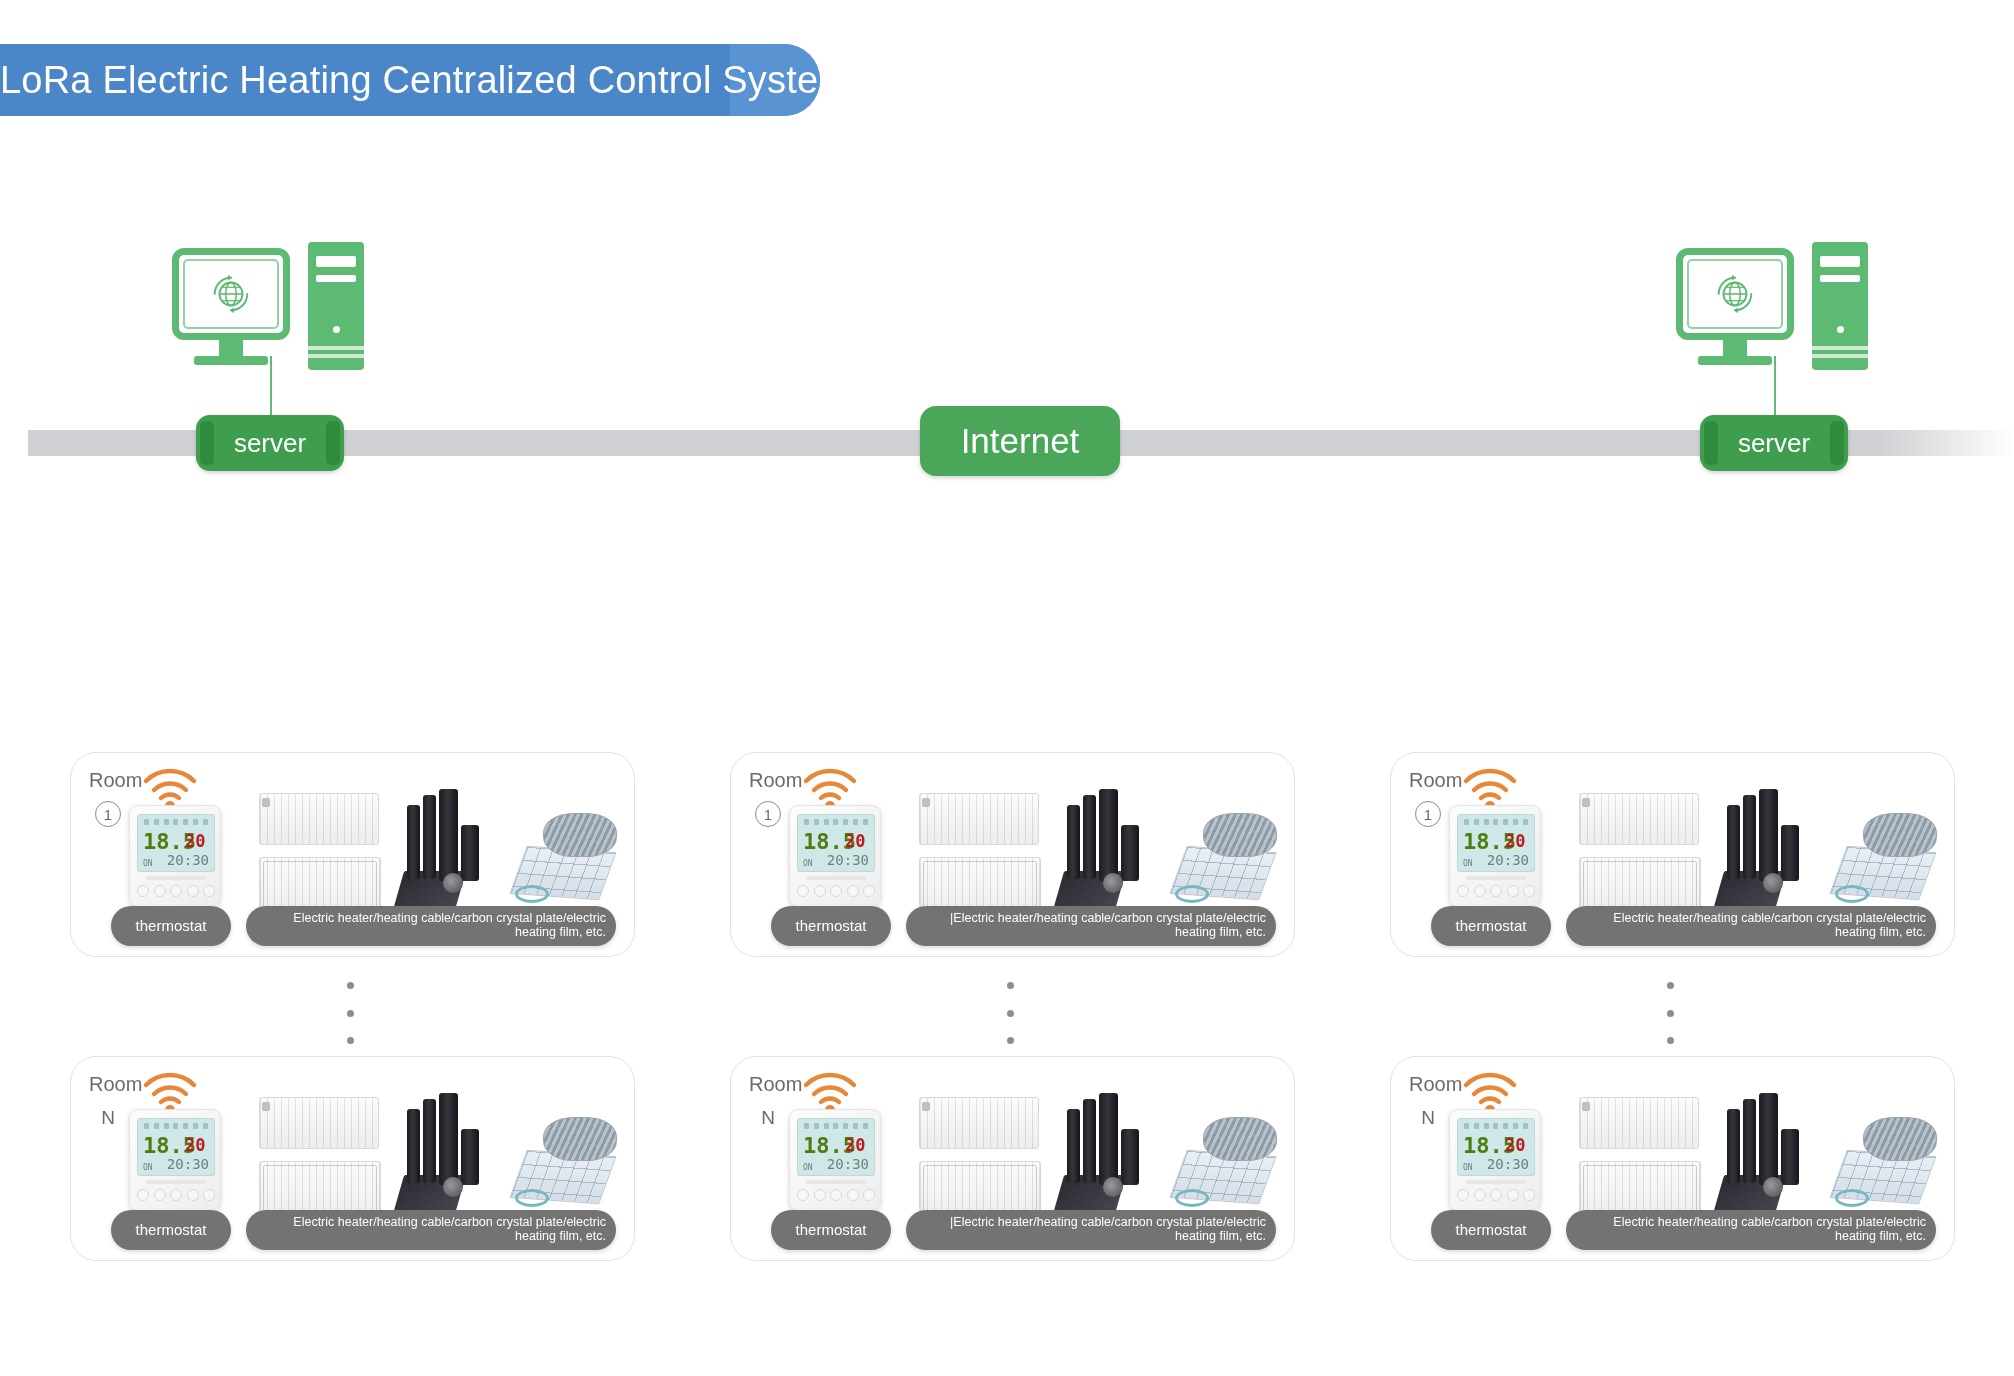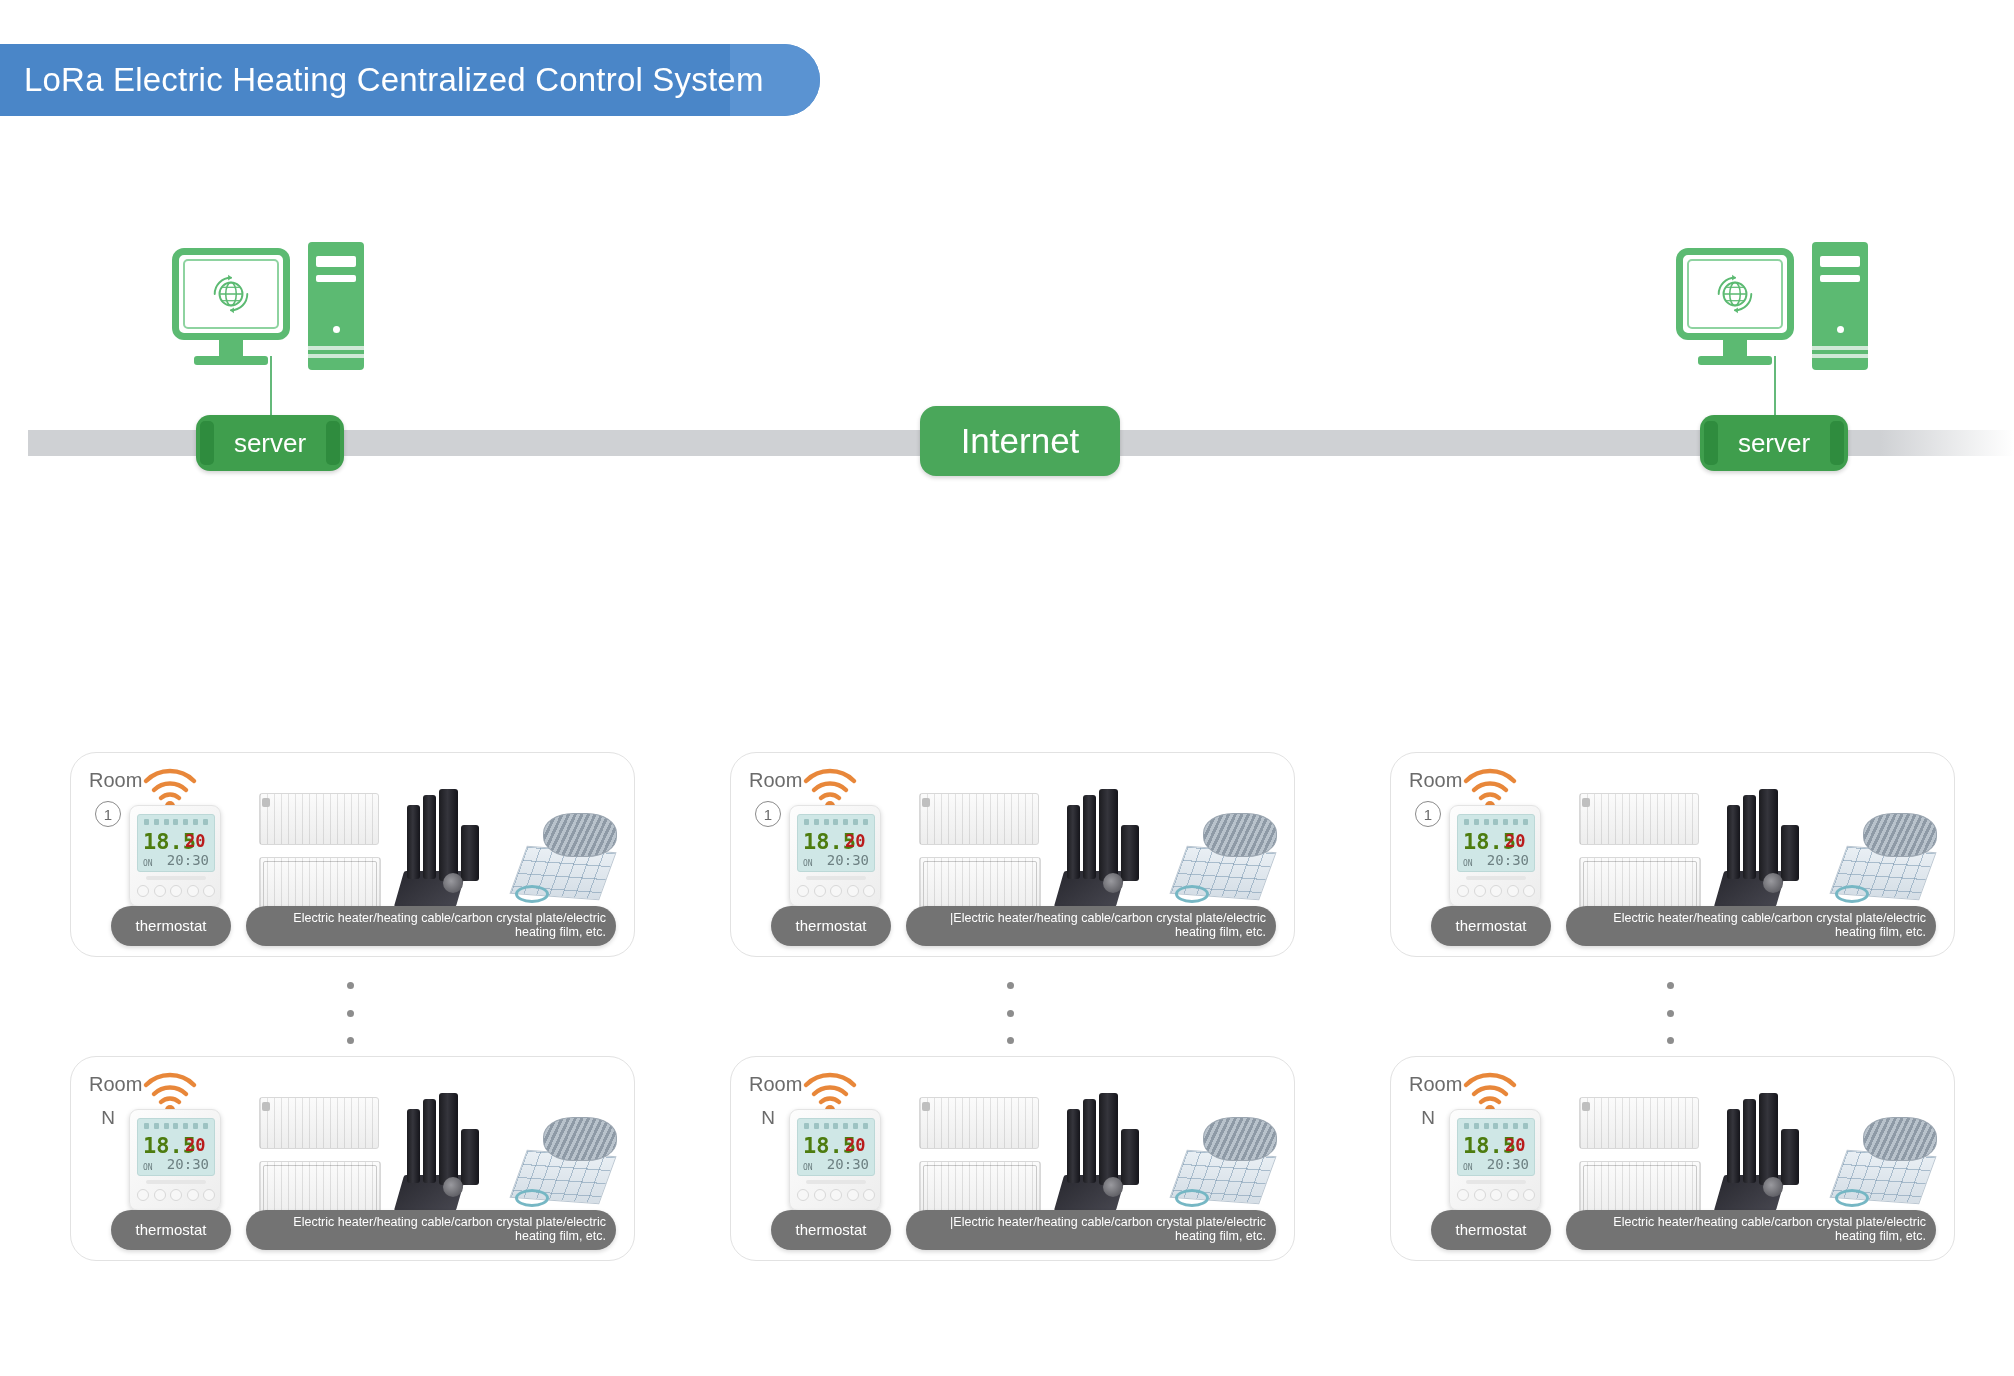--- a/index.html
+++ b/index.html
@@ -20,23 +20,22 @@
     display: flex; align-items: center;
   }
   .title-banner::after {
     content: ""; position: absolute; right: 0; top: 0;
     width: 90px; height: 100%;
     background: #5a93d2;
     border-radius: 0 38px 38px 0;
   }
   .title-text {
     position: relative; z-index: 2;
-    margin-left: 24px;
     color: #ffffff;
-    font-size: 33px;
+    font-size: 38px;
     letter-spacing: .2px;
     white-space: nowrap;
   }
 
   
   .backbone {
     position: absolute; left: 28px; top: 430px;
     width: 1960px; height: 26px;
     background: #cfd1d4;
   }

